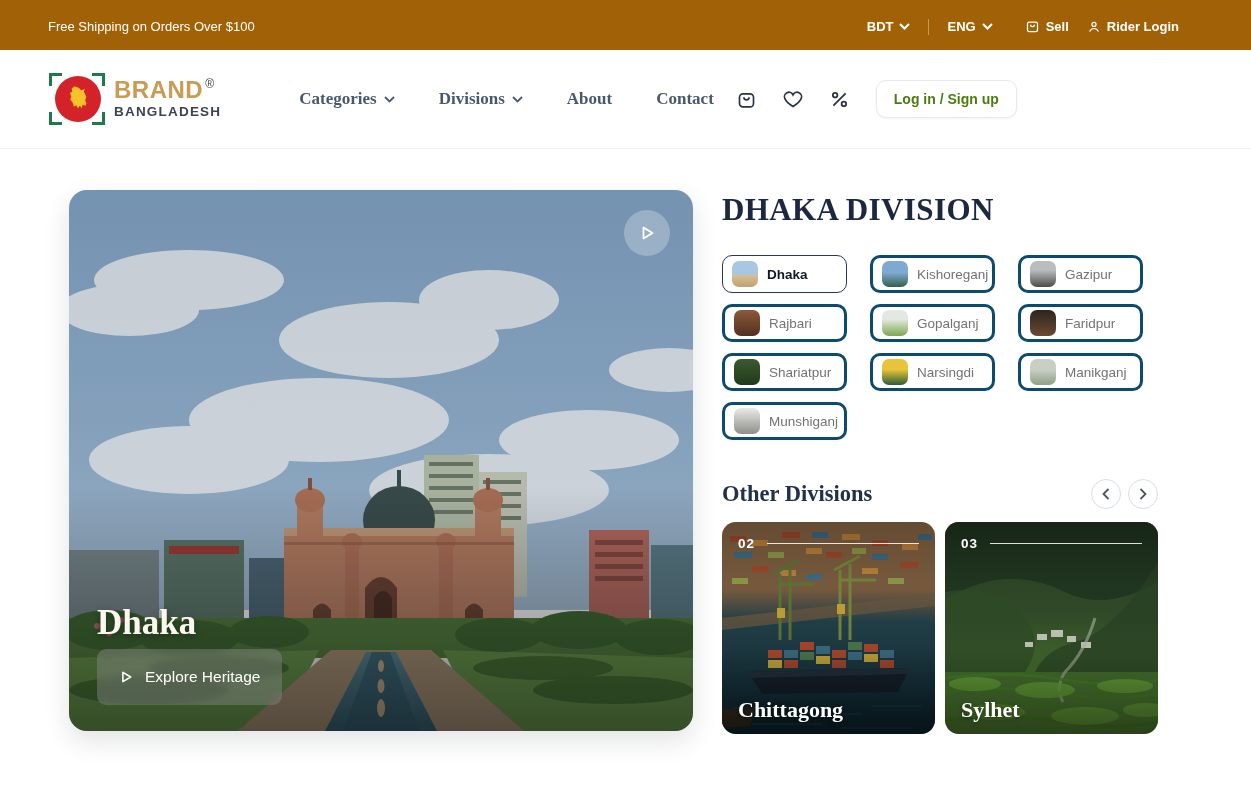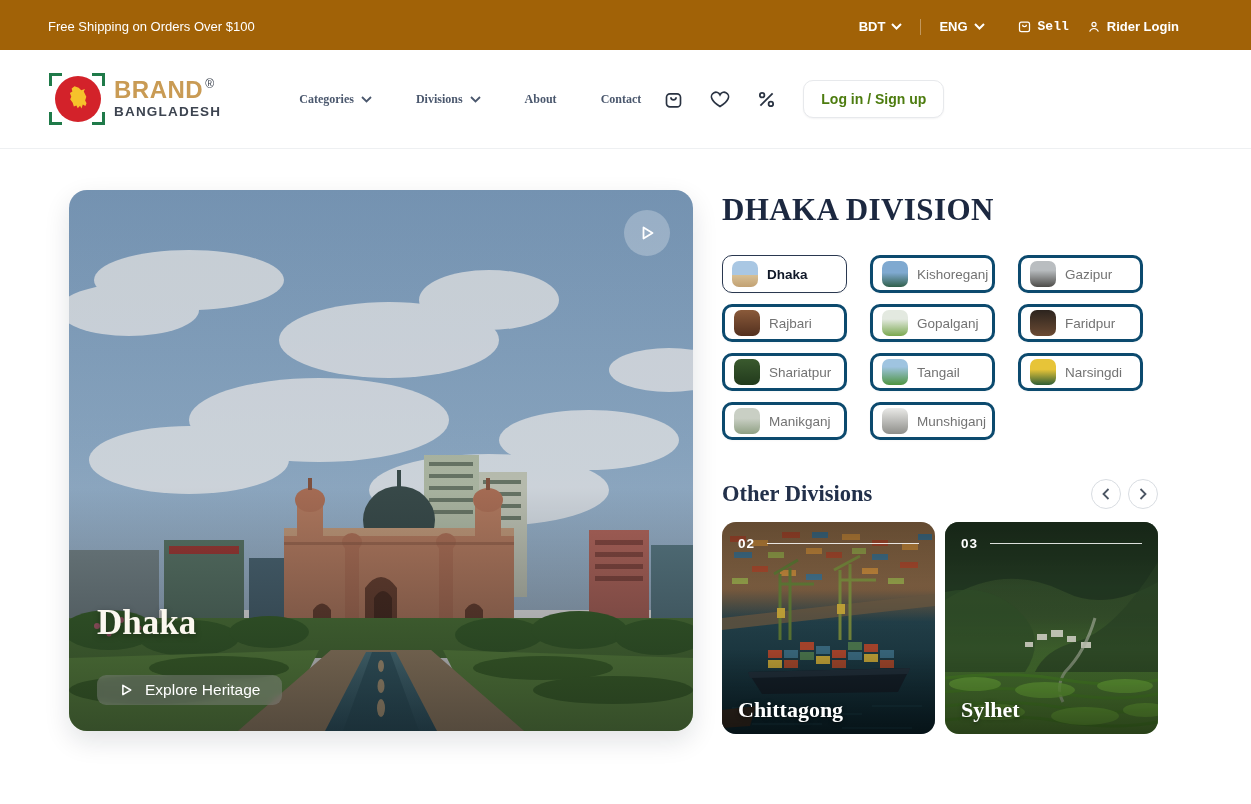--- a/index.html
+++ b/index.html
@@ -21,38 +21,38 @@
   .lb.tl { top:0; left:0; border-top-width:3px; border-left-width:3px; }
   .lb.tr { top:0; right:0; border-top-width:3px; border-right-width:3px; }
   .lb.bl { bottom:0; left:0; border-bottom-width:3px; border-left-width:3px; }
   .lb.br { bottom:0; right:0; border-bottom-width:3px; border-right-width:3px; }
   .logo-circle { position:absolute; top:3px; left:6px; width:46px; height:46px; border-radius:50%; background:#d3222a; display:flex; align-items:center; justify-content:center; }
   .logo-text { line-height:1; padding-top:5px; }
   .logo-text .l1 { font-size:24px; font-weight:700; color:#c99b54; letter-spacing:.5px; font-stretch:condensed; display:inline-block; }
   .logo-text .rmark { font-size:12px; color:#3d4450; vertical-align:top; margin-left:2px; }
   .logo-text .l2 { font-size:13.5px; font-weight:700; color:#3d4450; letter-spacing:1.2px; margin-top:3px; }
   .nav { display:flex; gap:44px; margin-left:78px; }
-  .nav-item { display:flex; align-items:center; gap:7px; font-family:"Liberation Serif", serif; font-weight:700; font-size:12px; color:#4a576d; cursor:pointer; }
+  .nav-item { display:flex; align-items:center; gap:7px; font-family:"Liberation Serif", serif; font-weight:700; font-size:17px; color:#4a576d; cursor:pointer; }
   .nav-item svg { stroke:#4a576d; }
   .search { margin-left:auto; width:220px; height:38px; border:1px solid #e5e7eb; border-radius:10px; display:flex; align-items:center; padding:0 12px; background:#fff; }
   .search input { border:0; outline:0; flex:1; font-size:14.5px; color:#374151; font-family:"Liberation Sans", sans-serif; background:transparent; }
   .search input::placeholder { color:#9ca3af; }
   .hicons { display:flex; align-items:center; gap:25px; margin:0 26px 0 22px; }
   .hicon { cursor:pointer; color:#2a3342; }
   .login-btn { height:38px; padding:0 17px; background:#fff; border:1px solid #e7e9ec; border-radius:10px; font-size:14px; font-weight:700; color:#4d7c0f; cursor:pointer; box-shadow:0 1px 2px rgba(16,24,40,.05); font-family:"Liberation Sans", sans-serif; }
 
   
   .main { display:flex; gap:29px; padding:41px 0 0 69px; }
 
   
   .hero { position:relative; width:624px; height:541px; border-radius:18px; overflow:hidden; flex:none; box-shadow:0 10px 26px rgba(16,24,40,.12); }
   .hero-overlay { position:absolute; inset:0; background:linear-gradient(180deg, rgba(15,18,24,.12) 0%, rgba(15,18,24,.10) 55%, rgba(10,12,16,.55) 100%); }
   .play-btn { position:absolute; top:20px; right:23px; width:46px; height:46px; border-radius:50%; background:rgba(255,255,255,.26); display:flex; align-items:center; justify-content:center; cursor:pointer; }
   .hero-title { position:absolute; left:28px; bottom:88px; color:#fbf7ef; font-family:"Liberation Serif", serif; font-size:35px; font-weight:700; text-shadow:0 2px 6px rgba(0,0,0,.35); }
-  .hero-cta { position:absolute; left:28px; bottom:26px; height:30px; padding:0 22px; display:flex; align-items:center; gap:12px; background:rgba(140,140,140,.42); border:0; border-radius:9px; color:#fff; font-size:15.5px; font-family:"Liberation Sans", sans-serif; cursor:pointer; backdrop-filter:blur(3px); }
+  .hero-cta { position:absolute; left:28px; bottom:26px; height:56px; padding:0 22px; display:flex; align-items:center; gap:12px; background:rgba(140,140,140,.42); border:0; border-radius:9px; color:#fff; font-size:15.5px; font-family:"Liberation Sans", sans-serif; cursor:pointer; backdrop-filter:blur(3px); }
 
   
   .right-col { width:436px; }
   .division-title { font-family:"Liberation Serif", serif; font-weight:700; font-size:31px; letter-spacing:.4px; color:#1c2840; margin:2px 0 27px; }
   .districts { display:grid; grid-template-columns:repeat(3,125px); gap:11px 23px; }
   .district { height:38px; border:3px solid #0c4a6e; border-radius:10px; background:#fff; display:flex; align-items:center; gap:9px; padding:0 9px; font-size:13.5px; color:#737373; cursor:pointer; font-family:"Liberation Sans", sans-serif; box-shadow:0 1px 2px rgba(16,24,40,.03); text-align:left; }
   .district.selected { border:1.5px solid #2a3850; color:#101828; font-weight:700; }
   .thumb { width:26px; height:26px; border-radius:7px; flex:none; }
 
   .other-head { display:flex; align-items:center; justify-content:space-between; margin:39px 0 13px; }
@@ -83,21 +83,21 @@
           <path d="M1 1l4.5 4.5L10 1"></path>
         </svg>
     </div>
     <div class="tb-div"></div>
     <div class="tb-item">
       <span>ENG</span>
       <svg width="11" height="7" viewBox="0 0 11 7" fill="none" stroke-width="2">
           <path d="M1 1l4.5 4.5L10 1"></path>
         </svg>
     </div>
-    <div class="tb-item" style="margin-left:14px;font-family:Liberation Mono, monospace;">
+    <div class="tb-item" style="margin-left:14px;">
       <svg width="15" height="15" viewBox="0 0 24 24" fill="none" stroke-width="2">
           <rect x="4" y="5" width="16" height="15" rx="3"></rect>
           <path d="M9 9a3 3 0 0 0 6 0"></path>
         </svg>
       <span>Sell</span>
     </div>
     <div class="tb-item">
       <svg width="14" height="14" viewBox="0 0 24 24" fill="none" stroke-width="2">
           <circle cx="12" cy="7.5" r="3.5"></circle>
           <path d="M4.5 20c1.5-4 4.5-5.5 7.5-5.5s6 1.5 7.5 5.5"></path>
@@ -339,24 +339,20 @@
         </button>
         <button class="district">
           <span class="thumb" style="background: linear-gradient(rgb(44, 36, 30) 0%, rgb(107, 74, 51) 100%);"></span>
           <span>Faridpur</span>
         </button>
         <button class="district">
           <span class="thumb" style="background: linear-gradient(rgb(58, 90, 46) 0%, rgb(34, 58, 28) 100%);"></span>
           <span>Shariatpur</span>
         </button>
         <button class="district">
-          <span class="thumb" style="background: linear-gradient(rgb(159, 196, 224) 30%, rgb(78, 148, 64) 100%);"></span>
-          <span>Tangail</span>
-        </button>
-        <button class="district">
           <span class="thumb" style="background: linear-gradient(rgb(231, 196, 56) 40%, rgb(46, 93, 53) 100%);"></span>
           <span>Narsingdi</span>
         </button>
         <button class="district">
           <span class="thumb" style="background: linear-gradient(rgb(201, 207, 196) 40%, rgb(143, 160, 131) 100%);"></span>
           <span>Manikganj</span>
         </button>
         <button class="district">
           <span class="thumb" style="background: linear-gradient(rgb(233, 233, 231) 0%, rgb(142, 142, 138) 100%);"></span>
           <span>Munshiganj</span>

